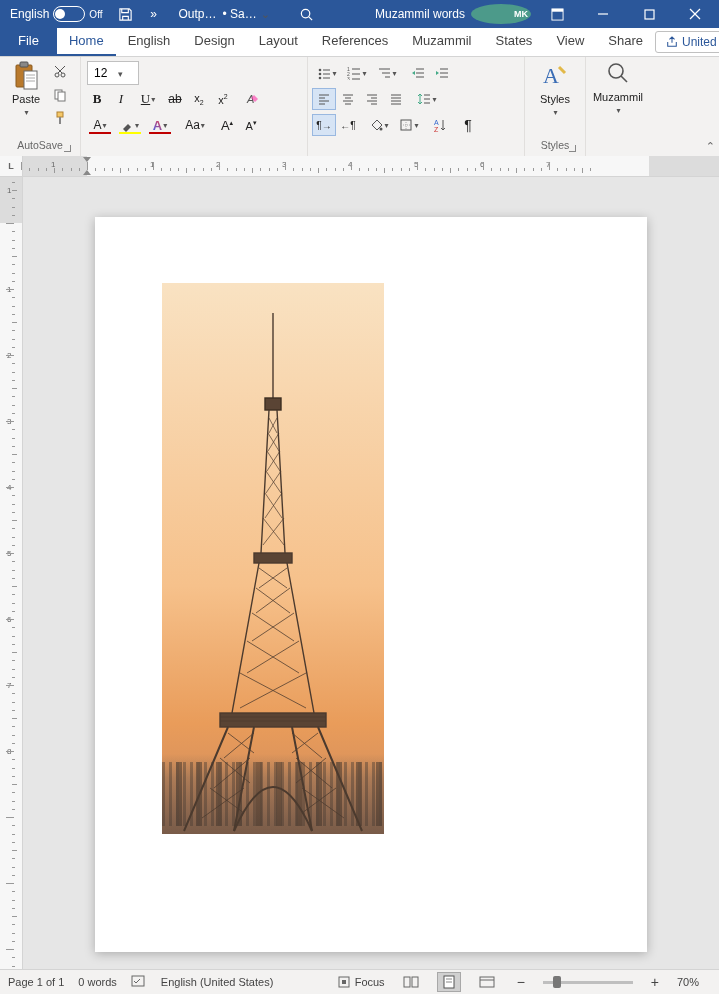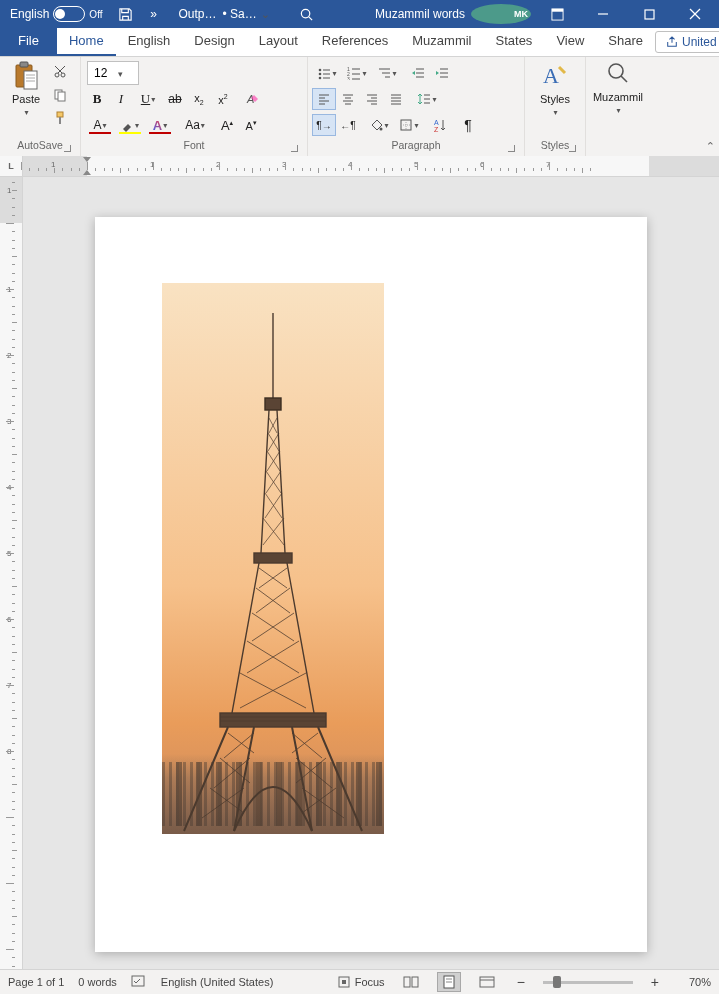--- a/index.html
+++ b/index.html
@@ -237,21 +237,20 @@
           </div>
         <div style="width:4px"></div>
         <div class="btn-sm">
             <span style="font-size:13px">A<sup style="font-size:7px">▴</sup></span>
           </div>
         <div class="btn-sm">
             <span style="font-size:11px">A<sup style="font-size:7px">▾</sup></span>
           </div>
       </div>
     </div>
-    <div class="group-label"><span>Font</span><div class="launcher"></div></div>
   </div>
 
   <div class="group" style="width:208px">
     <div class="group-body" style="flex-direction:column;gap:2px;padding-top:2px">
       <div class="row">
         <div class="btn-sm" style="width:28px">
             <svg width="14" height="14">
               <circle cx="3" cy="4" r="1.3" fill="#555"></circle>
               <circle cx="3" cy="8" r="1.3" fill="#555"></circle>
               <circle cx="3" cy="12" r="1.3" fill="#555"></circle>
@@ -372,21 +371,20 @@
               <text x="1" y="14" font-size="7" fill="#c33">Z</text>
               <path d="M10 2v10m-2-2l2 2 2-2" stroke="#555" fill="none"></path>
             </svg>
           </div>
         <div style="width:4px"></div>
         <div class="btn-sm">
             <span style="font-size:14px">¶</span>
           </div>
       </div>
     </div>
-    <div class="group-label"><span>Paragraph</span><div class="launcher"></div></div>
   </div>
 
   <div class="group" style="width:52px">
     <div class="group-body" style="justify-content:center">
       <div class="btn-v">
         <svg width="28" height="30">
             <text x="2" y="22" font-size="22" font-family="serif" fill="#3a6db5">A</text>
             <path d="M18 6l6 6" stroke="#e2b949" stroke-width="3"></path>
           </svg>
         <div class="lbl"><span>Styles</span><br><span class="chevron">▾</span></div>
@@ -690,14 +688,14 @@
       <svg width="16" height="12">
         <rect x="1" y="1" width="14" height="10" fill="none" stroke="#666"></rect>
         <line x1="1" y1="4" x2="15" y2="4" stroke="#666"></line>
       </svg>
     </div>
   <span style="cursor:pointer;font-size:14px;padding:0 4px">−</span>
   <div class="zoom-slider">
       <div class="thumb" id="zoom-thumb" style="left: 9.84615px;"></div>
     </div>
   <span style="cursor:pointer;font-size:14px;padding:0 4px">+</span>
-  <span style="width:34px;text-align:right">70%</span>
+  <span style="width:34px;text-align:left">70%</span>
 </div>
 
 </body></html>

